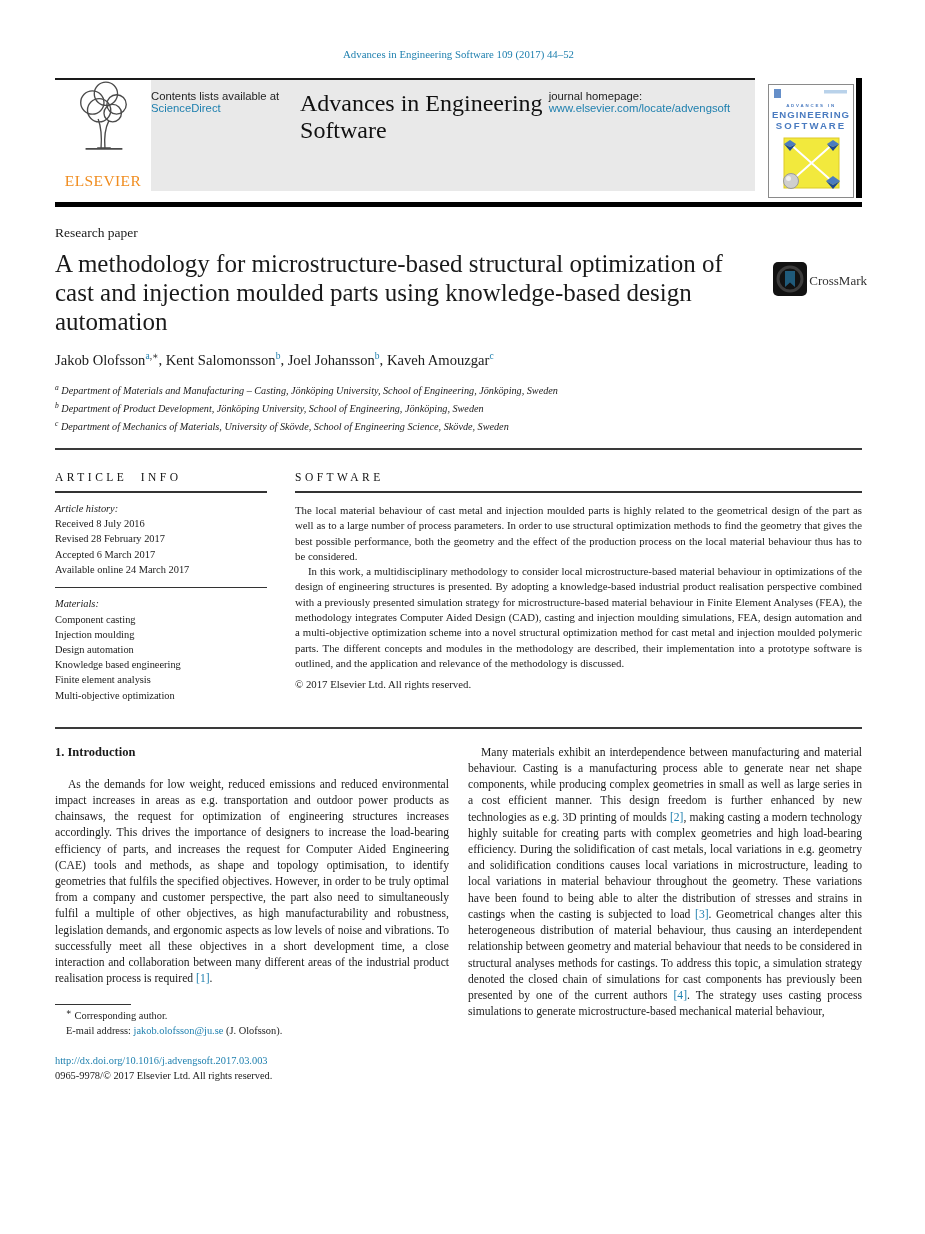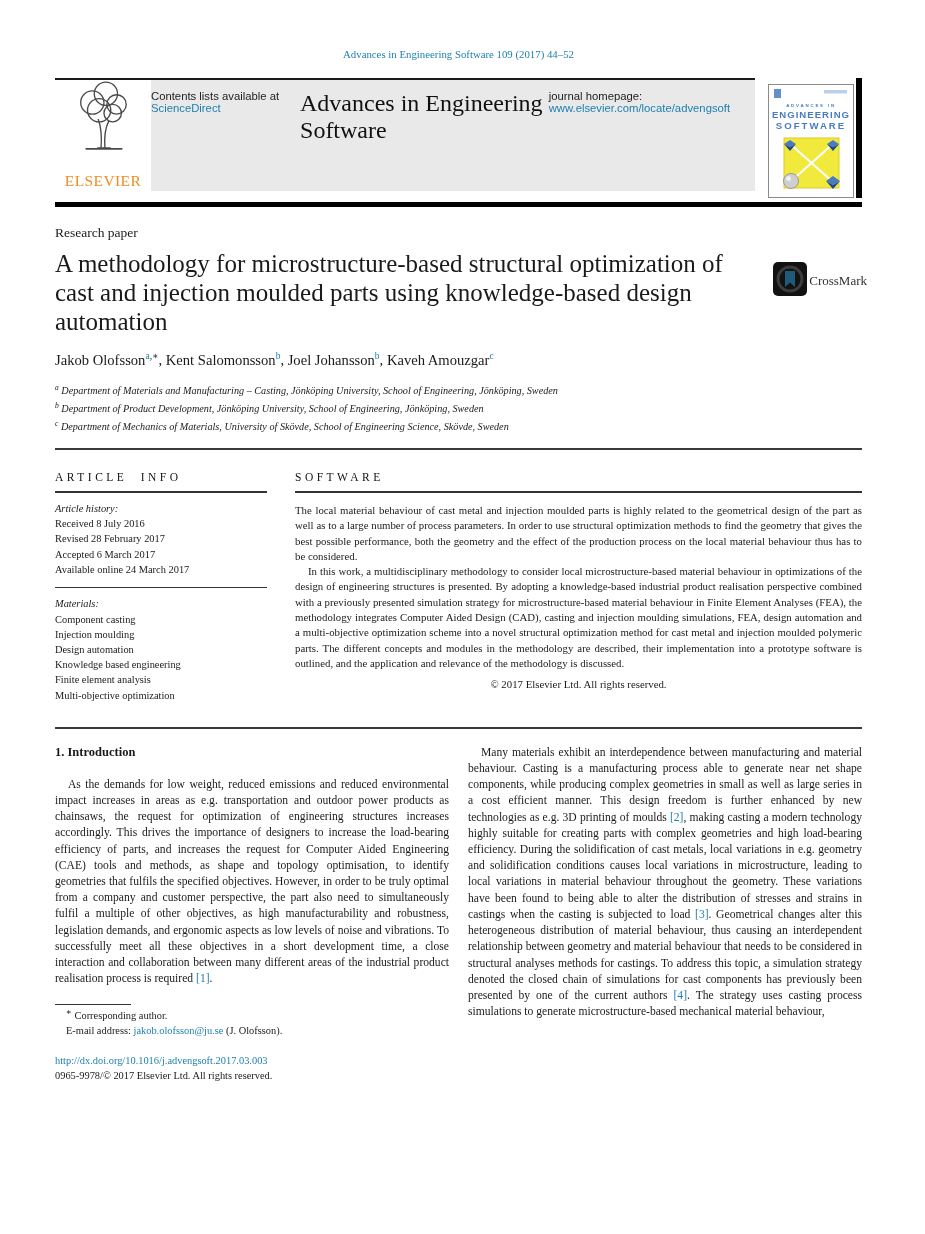--- a/index.html
+++ b/index.html
@@ -44,21 +44,21 @@
   .abs-col{flex:1}
   .col-heading{font-size:11.5px;letter-spacing:3.5px;word-spacing:7px;color:#111}
   .head-rule{height:1.5px;background:#333;margin-top:8px}
   .info-col .head-rule,.sep-rule{width:212px}
   .info-text{font-size:10.4px;line-height:15.2px;margin-top:8px}
   .ilabel{font-style:italic}
   .sep-rule{height:1.5px;background:#333;margin:10px 0 8px}
   .abs-col p{font-size:10.8px;line-height:15.3px;text-align:justify}
   .abs-p1{margin-top:10px}
   .abs-p2{text-indent:13px}
-  .copyright{text-align:center;font-size:10.8px;margin-top:7px}
+  .copyright{text-align:left;font-size:10.8px;margin-top:7px}
   .rule-bottom{height:2px;background:#3a3a3a;margin-top:24px}
 
   
   .body-cols{display:flex;gap:19px;margin-top:16px}
   .bcol{flex:1;min-width:0}
   .sec-heading{font-size:12.5px;font-weight:bold}
   .bcol p{font-size:11.6px;line-height:16.2px;text-align:justify;text-indent:13px}
   .left-p{margin-top:17px}
   .it{}
 

